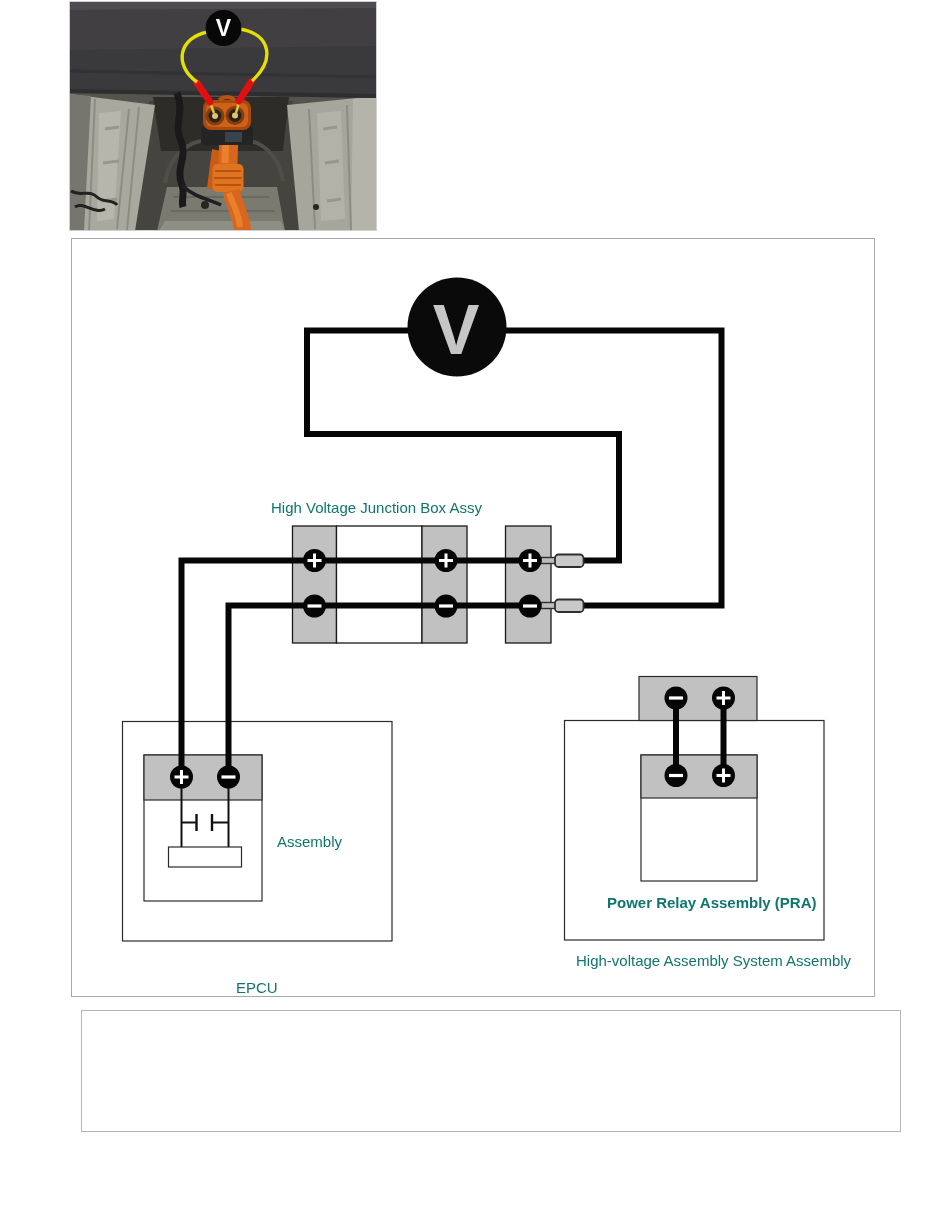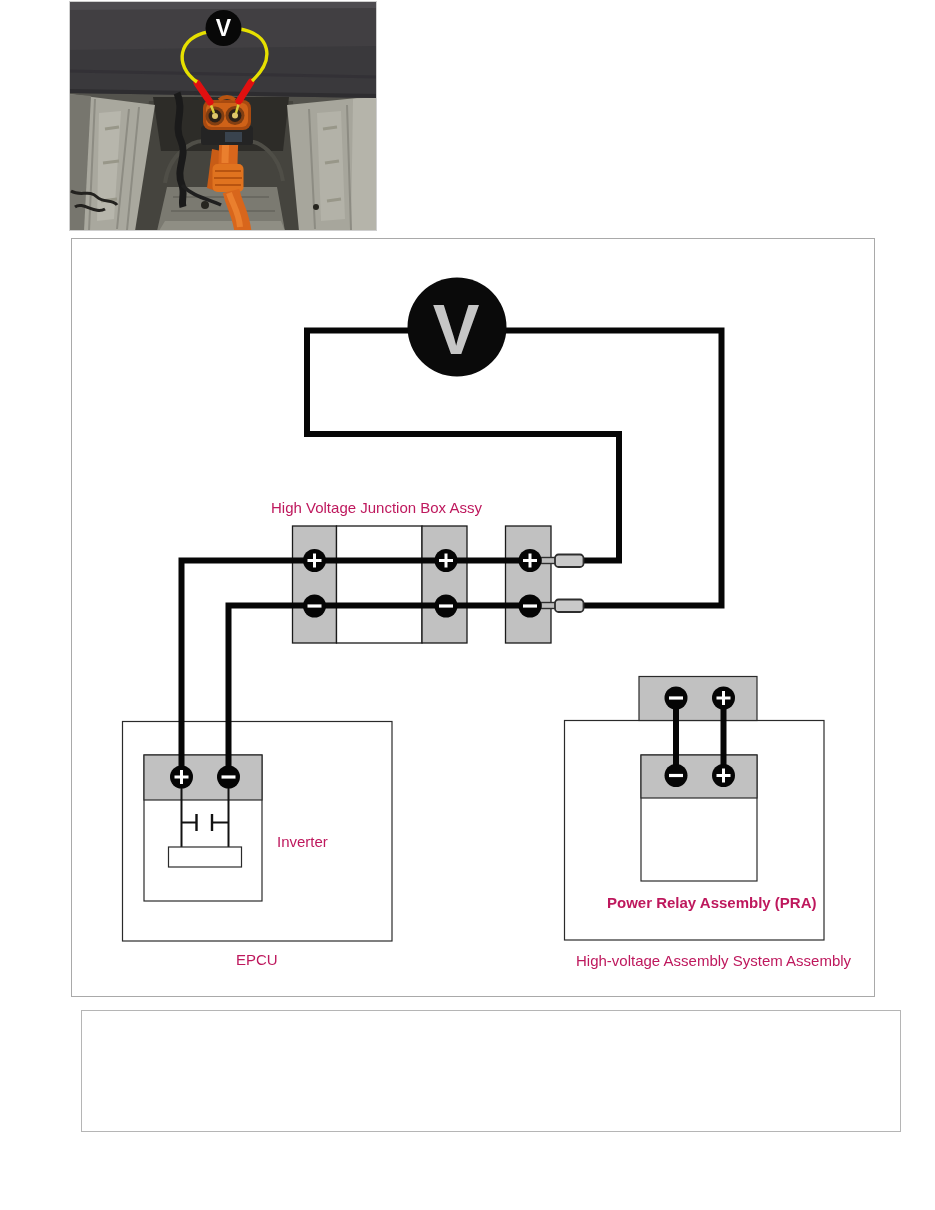--- a/index.html
+++ b/index.html
@@ -1,18 +1,18 @@
 <!DOCTYPE html>
 <html><head>
 <meta charset="utf-8">
 <style>
   html,body{margin:0;padding:0;background:#ffffff;}
   body{width:935px;height:1210px;position:relative;font-family:"Liberation Sans",sans-serif;}
   .abs{position:absolute;}
-  .lbl{position:absolute;font-size:15px;line-height:15px;color:#be185d;white-space:nowrap;}
+  .lbl{position:absolute;font-size:15px;line-height:15px;color:#0f766e;white-space:nowrap;}
 </style>
 </head>
 <body>
 
 <div class="abs" style="left:69px;top:1px;width:308px;height:230px;">
 <svg width="308" height="230" viewBox="0 0 308 230" xmlns="http://www.w3.org/2000/svg">
 
   <rect x="0" y="0" width="308" height="230" fill="#54534d"></rect>
 
   <polygon points="80,100 224,100 234,230 62,230" fill="#45443e"></polygon>
@@ -218,21 +218,21 @@
   </g>
 
   <g>
     <circle cx="457" cy="327" r="49.5" fill="#0a0a0a"></circle>
     <text x="456" y="354" font-family="Liberation Sans, sans-serif" font-size="70" font-weight="bold" fill="#c6c6c6" text-anchor="middle">V</text>
   </g>
 </svg>
 
 <div class="lbl" style="left:271px;top:500px;">High Voltage Junction Box Assy</div>
 
-<div class="lbl" style="left:277px;top:834px;">Inverter</div>
-
-<div class="lbl" style="left:236px;top:952px;text-align:right;">EPCU</div>
+<div class="lbl" style="left:277px;top:834px;">Assembly</div>
+
+<div class="lbl" style="left:236px;top:980px;text-align:right;">EPCU</div>
 
 <div class="lbl" style="left:607px;top:895px;font-weight:bold;">Power Relay Assembly (PRA)</div>
 
 <div class="lbl" style="left:576px;top:953px;">High-voltage Assembly System Assembly</div>
 
 <div class="abs" style="left:81px;top:1010px;width:818px;height:120px;border:1px solid #b5b5b5;background:#ffffff;"></div>
 
 </body></html>

